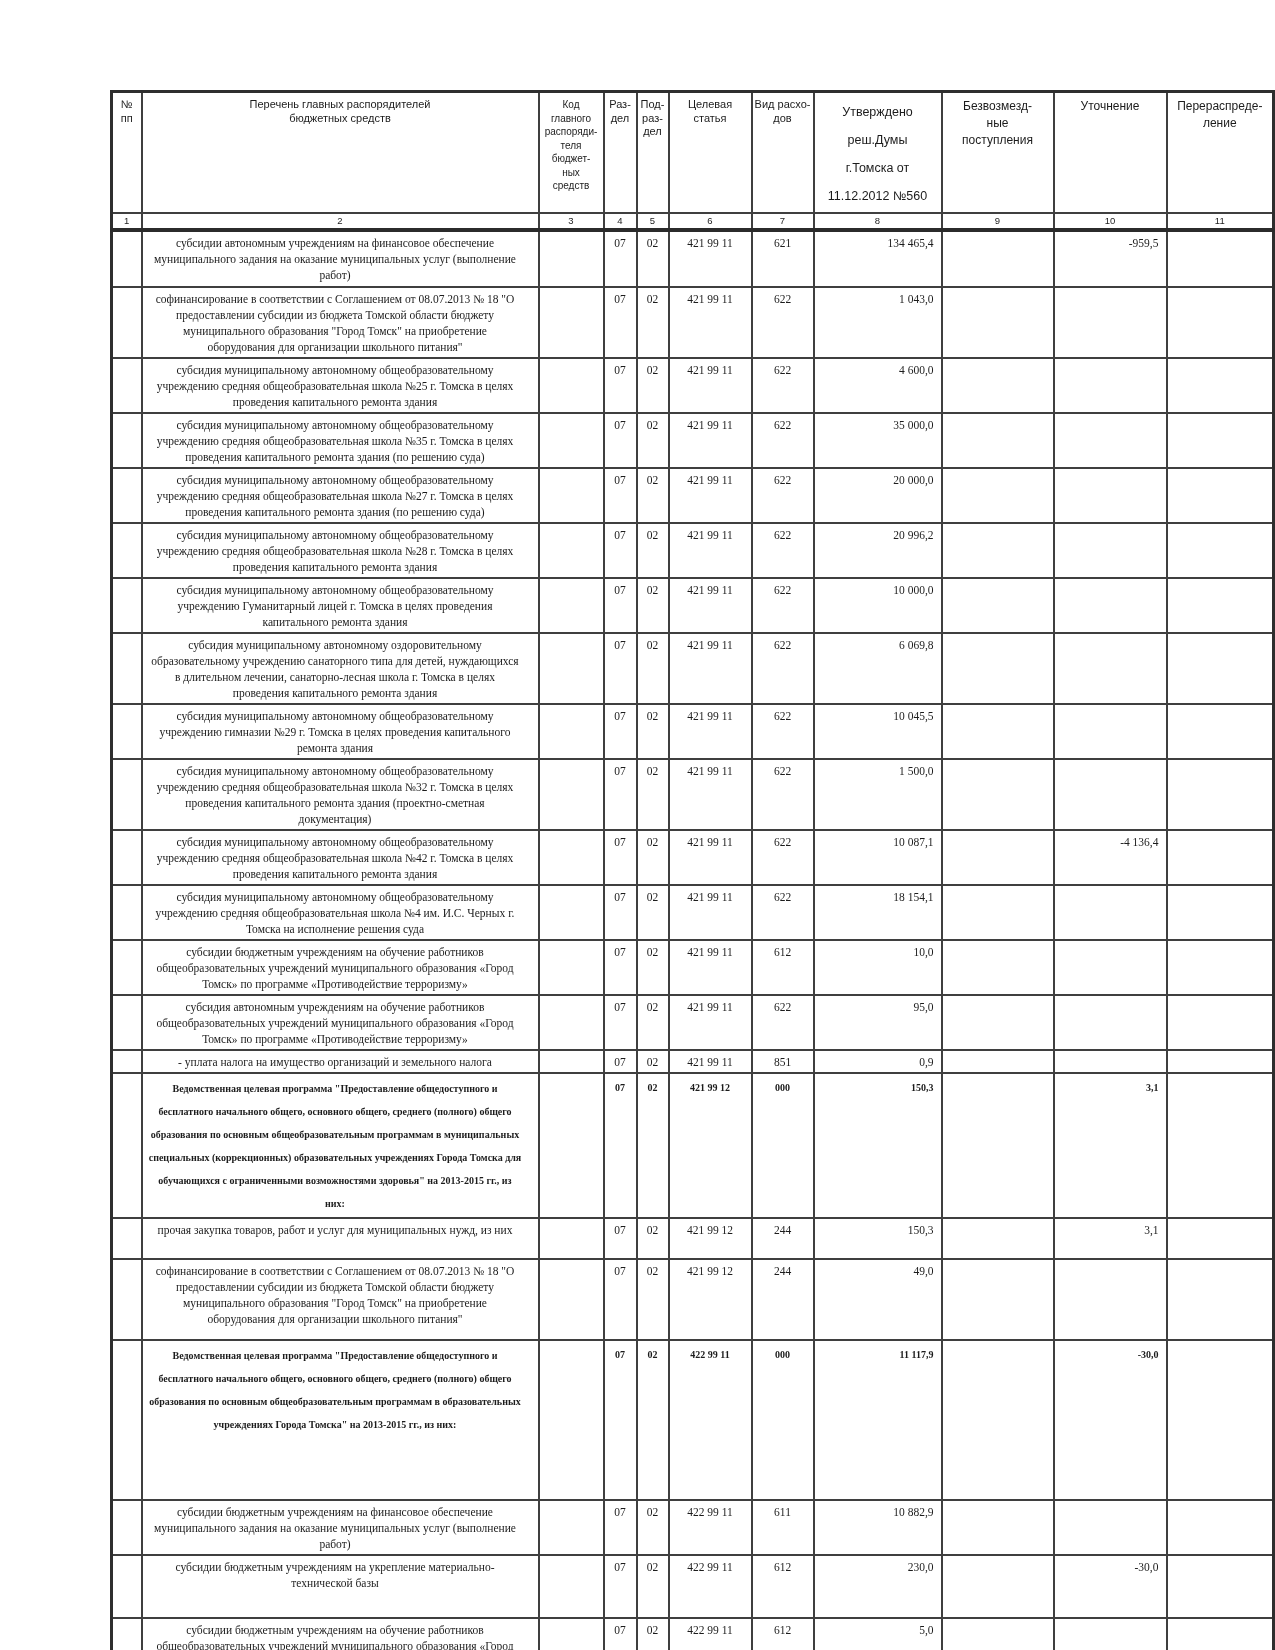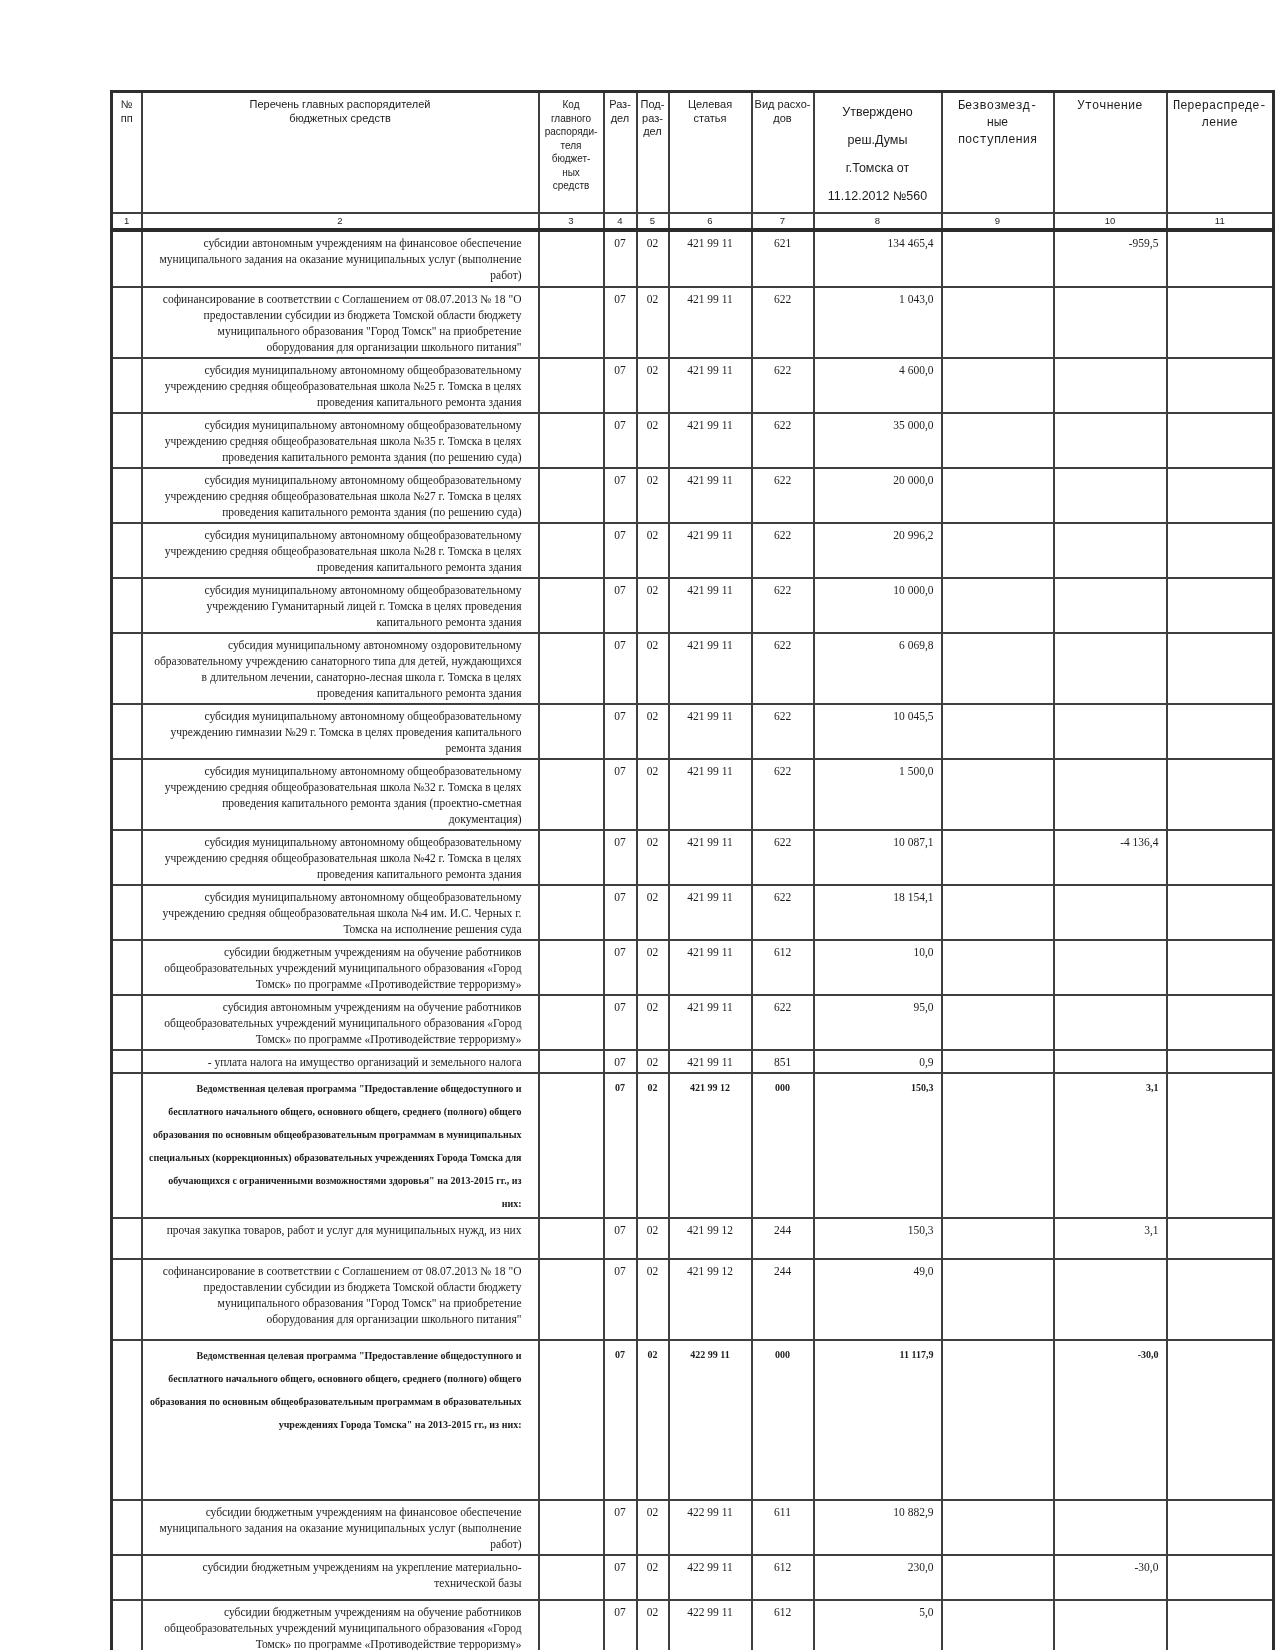--- a/index.html
+++ b/index.html
@@ -31,36 +31,36 @@
     font-weight:normal;
     font-size:11px;
     line-height:13.5px;
     text-align:center;
     padding:5px 2px 2px 2px;
     white-space:pre-line;
     border-bottom:2px solid #333333;
   }
   thead th.h-code{font-size:10px;}
   thead th.h-approved{font-size:12.5px;line-height:28px;}
-  thead th.h-grat, thead th.h-clar, thead th.h-redis{font-size:12px;line-height:17px;font-family:Liberation Mono, monospace;}
+  thead th.h-grat, thead th.h-clar, thead th.h-redis{font-size:12px;line-height:17px;}
   tr.nums td{
     font-family:"Liberation Sans", sans-serif;
     font-size:9.5px;
     line-height:11px;
     text-align:center;
     padding:1px 0 2px 0;
     border-top:2px solid #333333;
     border-bottom:4px solid #2b2b2b;
   }
   tbody td{
     font-size:11.5px;
     line-height:16px;
     padding:3px 4px 2px 4px;
   }
-  td.c-desc{padding-left:6px;padding-right:16px;text-align:right;}
+  td.c-desc{padding-left:6px;padding-right:16px;text-align:center;}
   td.c-razdel, td.c-podrazdel, td.c-target, td.c-vid{text-align:center;}
   td.c-approved, td.c-grat, td.c-clar, td.c-redis{text-align:right;padding-right:7px;}
   tr.program td{
     font-weight:bold;
     font-size:10px;
     line-height:22.5px;
     border-radius:28px;
   }
   tr.program td.c-desc{line-height:23px;}
 </style>
@@ -383,21 +383,21 @@
     <td class="c-code"></td>
     <td class="c-razdel">07</td>
     <td class="c-podrazdel">02</td>
     <td class="c-target">422 99 11</td>
     <td class="c-vid">611</td>
     <td class="c-approved">10 882,9</td>
     <td class="c-grat"></td>
     <td class="c-clar"></td>
     <td class="c-redis"></td>
   </tr>
-        <tr style="height: 45px;">
+        <tr style="height: 63px;">
     <td class="c-npp"></td>
     <td class="c-desc">субсидии бюджетным учреждениям на укрепление материально-технической базы</td>
     <td class="c-code"></td>
     <td class="c-razdel">07</td>
     <td class="c-podrazdel">02</td>
     <td class="c-target">422 99 11</td>
     <td class="c-vid">612</td>
     <td class="c-approved">230,0</td>
     <td class="c-grat"></td>
     <td class="c-clar">-30,0</td>

